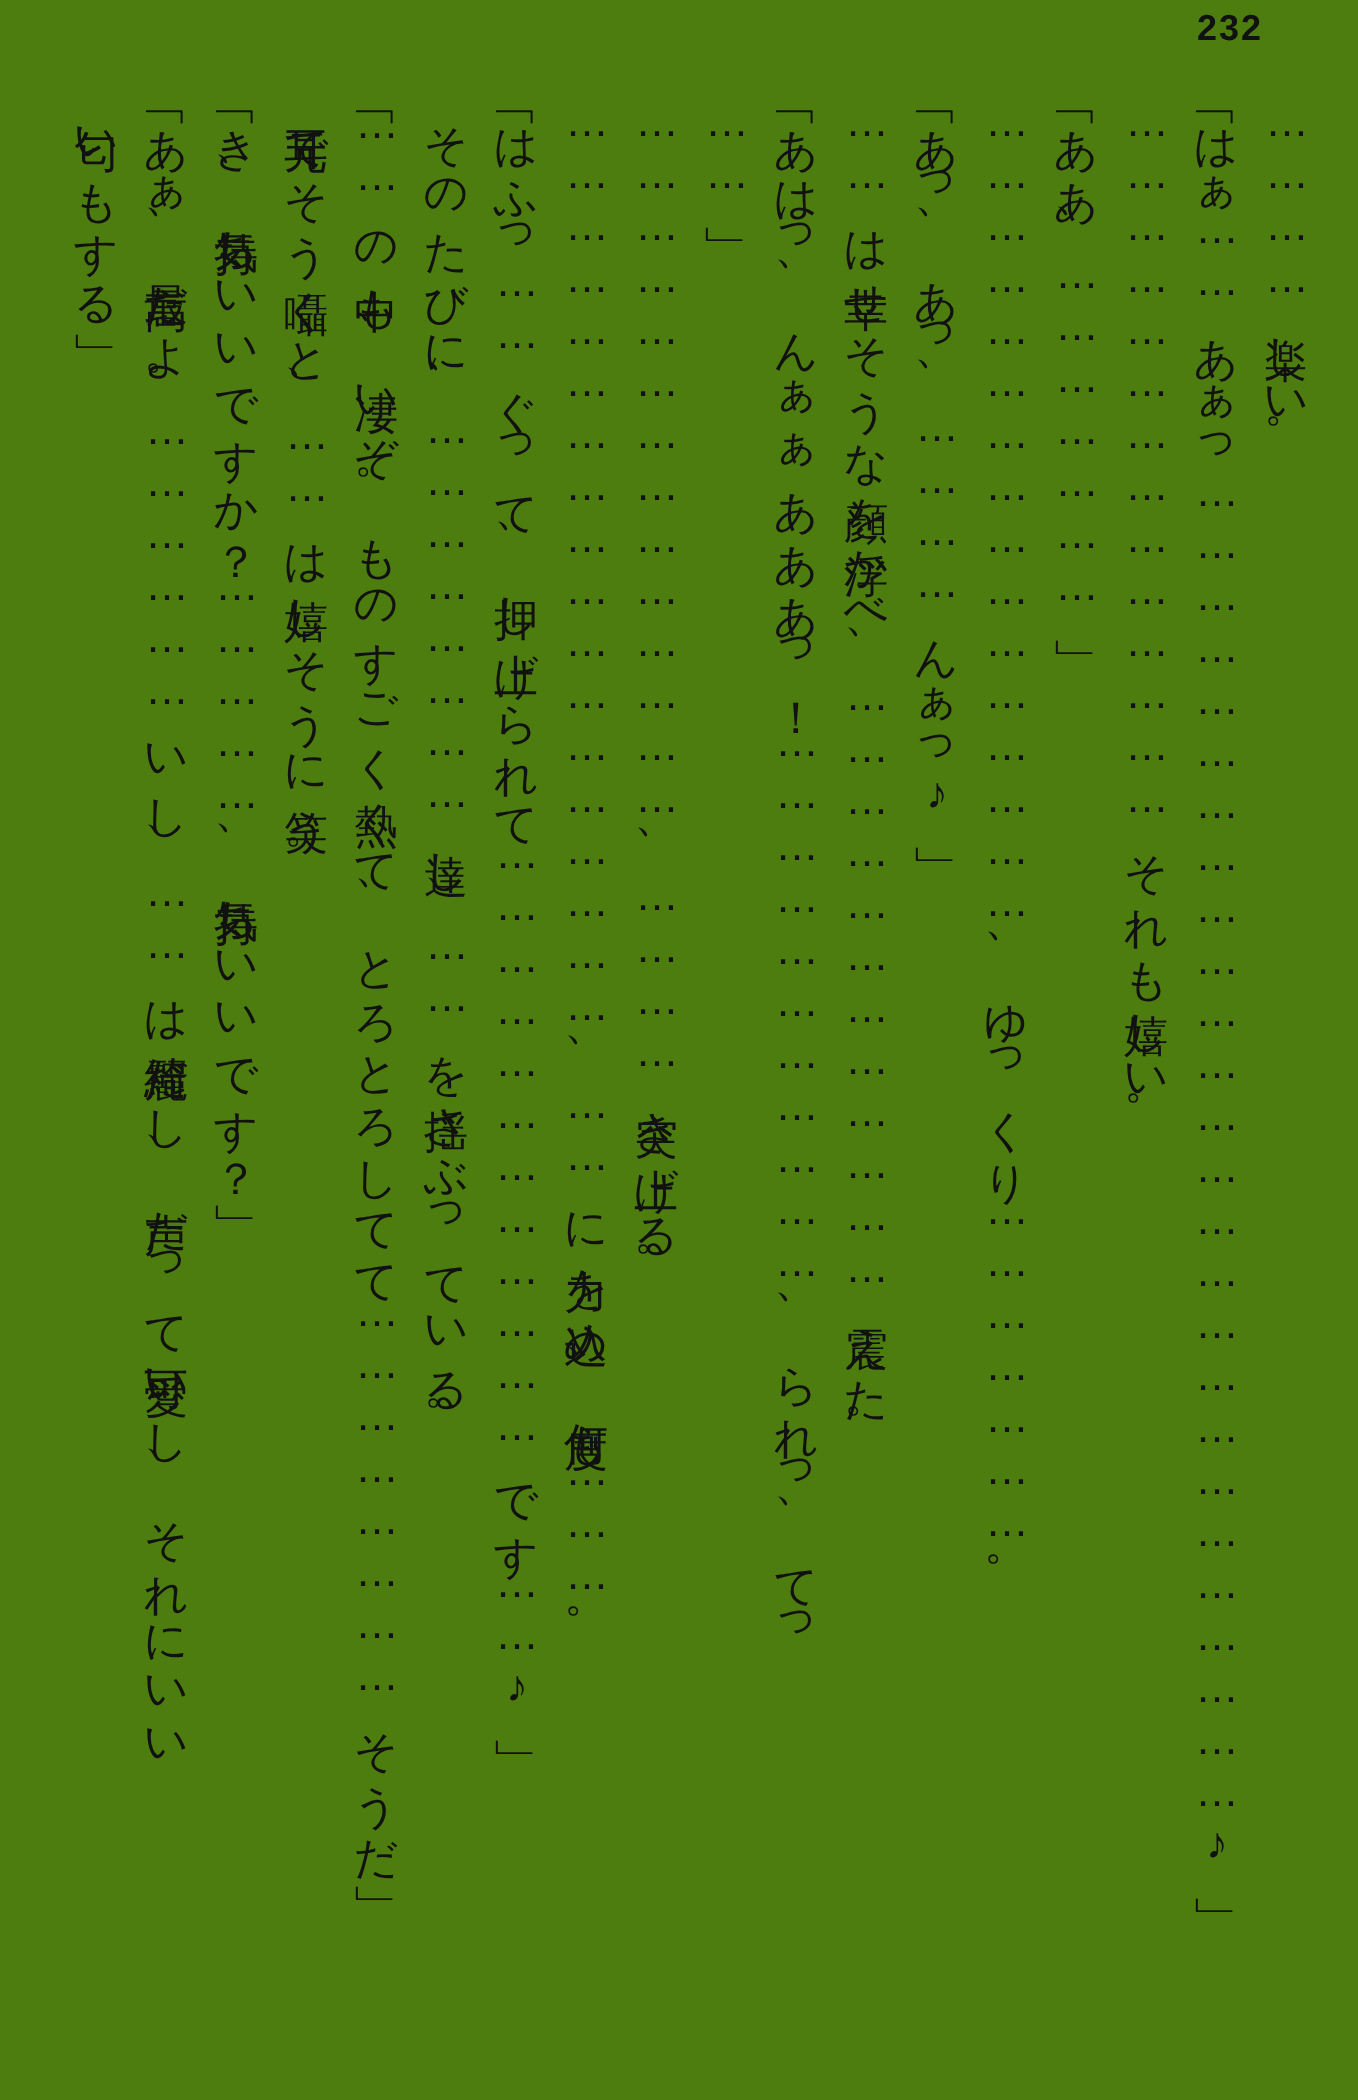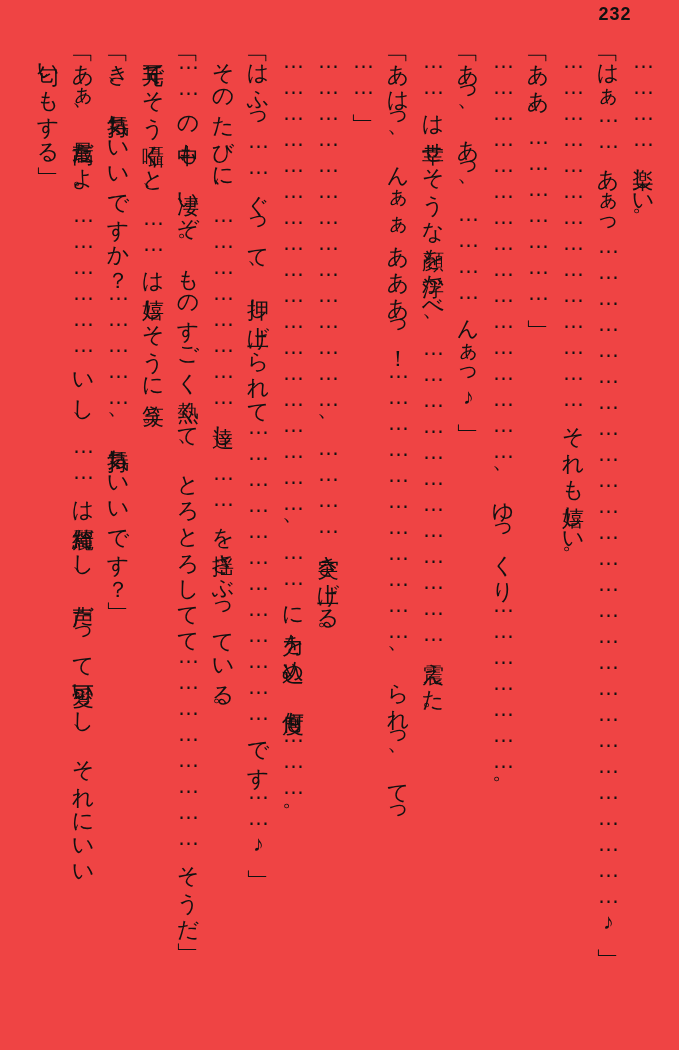--- a/index.html
+++ b/index.html
@@ -5,21 +5,21 @@
   * { margin: 0; padding: 0; box-sizing: border-box; }
   html, body {
     width: 679px; height: 1050px;
     background: #ffffff;
     font-family: "Liberation Sans", "DejaVu Sans", sans-serif;
     overflow: hidden;
   }
   .page {
     position: relative;
     width: 679px; height: 1050px;
-    background: #ef4444;
+    background: #4d7c0f;
     color: #1a1a1a;
   }
   .page-number {
     position: absolute;
     top: 4px;
     left: 585px;
     width: 60px;
     text-align: center;
     font-size: 18px;
     font-weight: bold;

